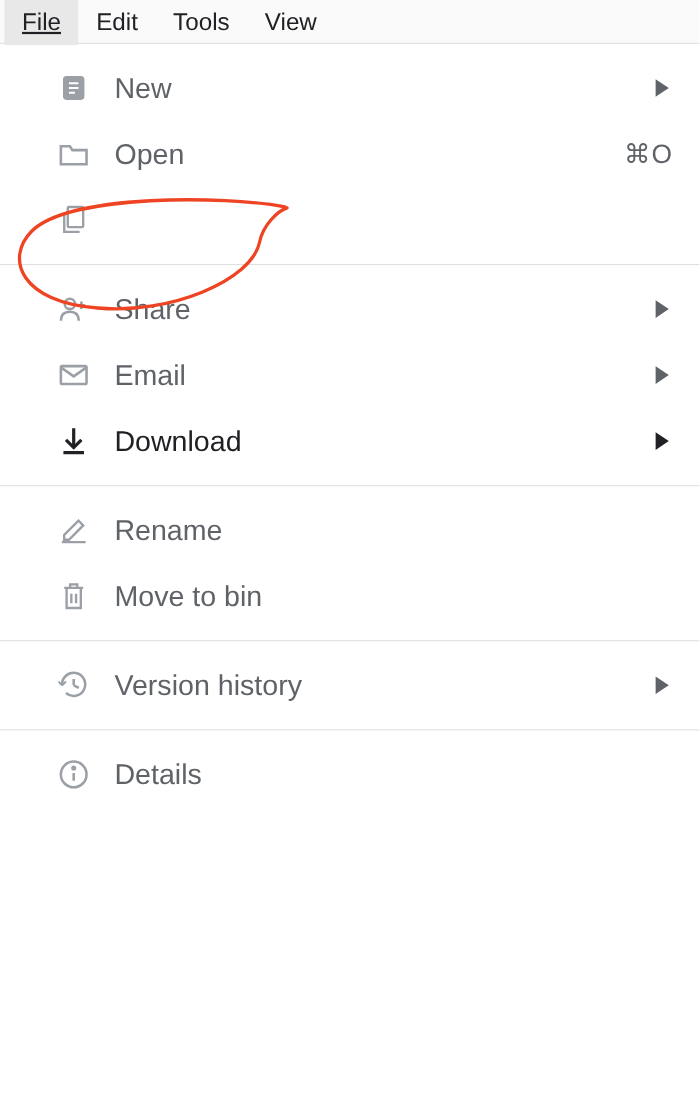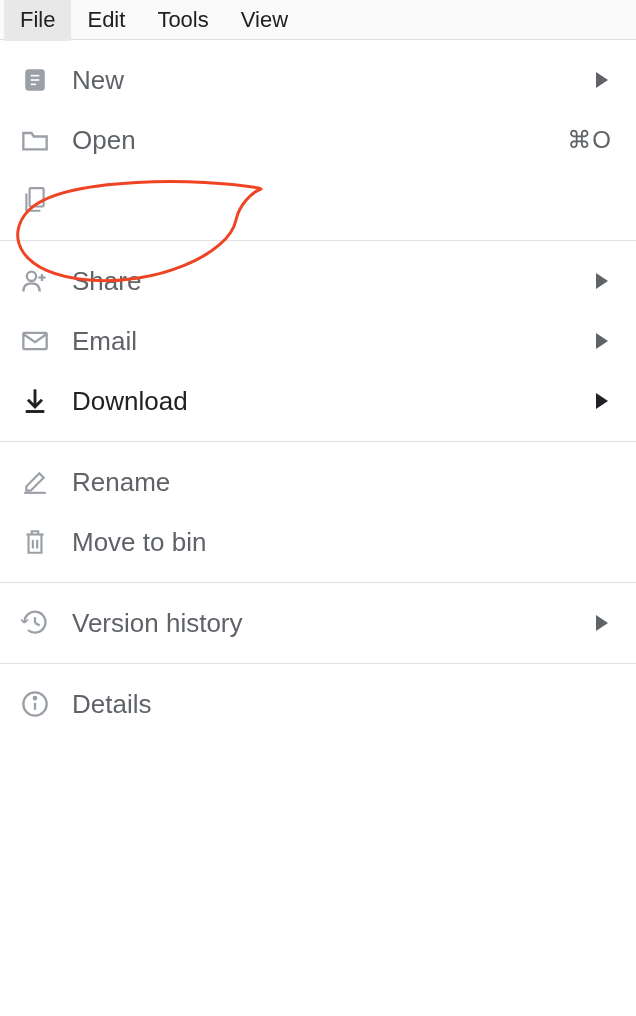--- a/index.html
+++ b/index.html
@@ -24,40 +24,42 @@
       padding-left: 4px;
     }
     .menubar-item {
       padding: 8px 16px;
       font-size: 22px;
       color: #202124;
       cursor: default;
     }
     .menubar-item.active {
       background: #e8e8e8;
+      text-decoration: underline;
     }
     .dropdown {
       background: #fff;
       width: 100%;
     }
     .menu-group {
       border-bottom: 1px solid #e0e0e0;
       padding: 10px 0;
     }
     .menu-group:last-child {
       border-bottom: none;
     }
     .menu-item {
       display: flex;
       align-items: center;
       padding: 14px 20px;
       font-size: 26px;
       color: #5f6368;
       cursor: default;
       min-height: 60px;
+      margin-left: 32px;
     }
     .menu-item.emphasized {
       color: #202124;
       font-weight: 400;
       align-items: center;
     }
     .menu-icon {
       width: 30px;
       height: 30px;
       margin-right: 22px;

